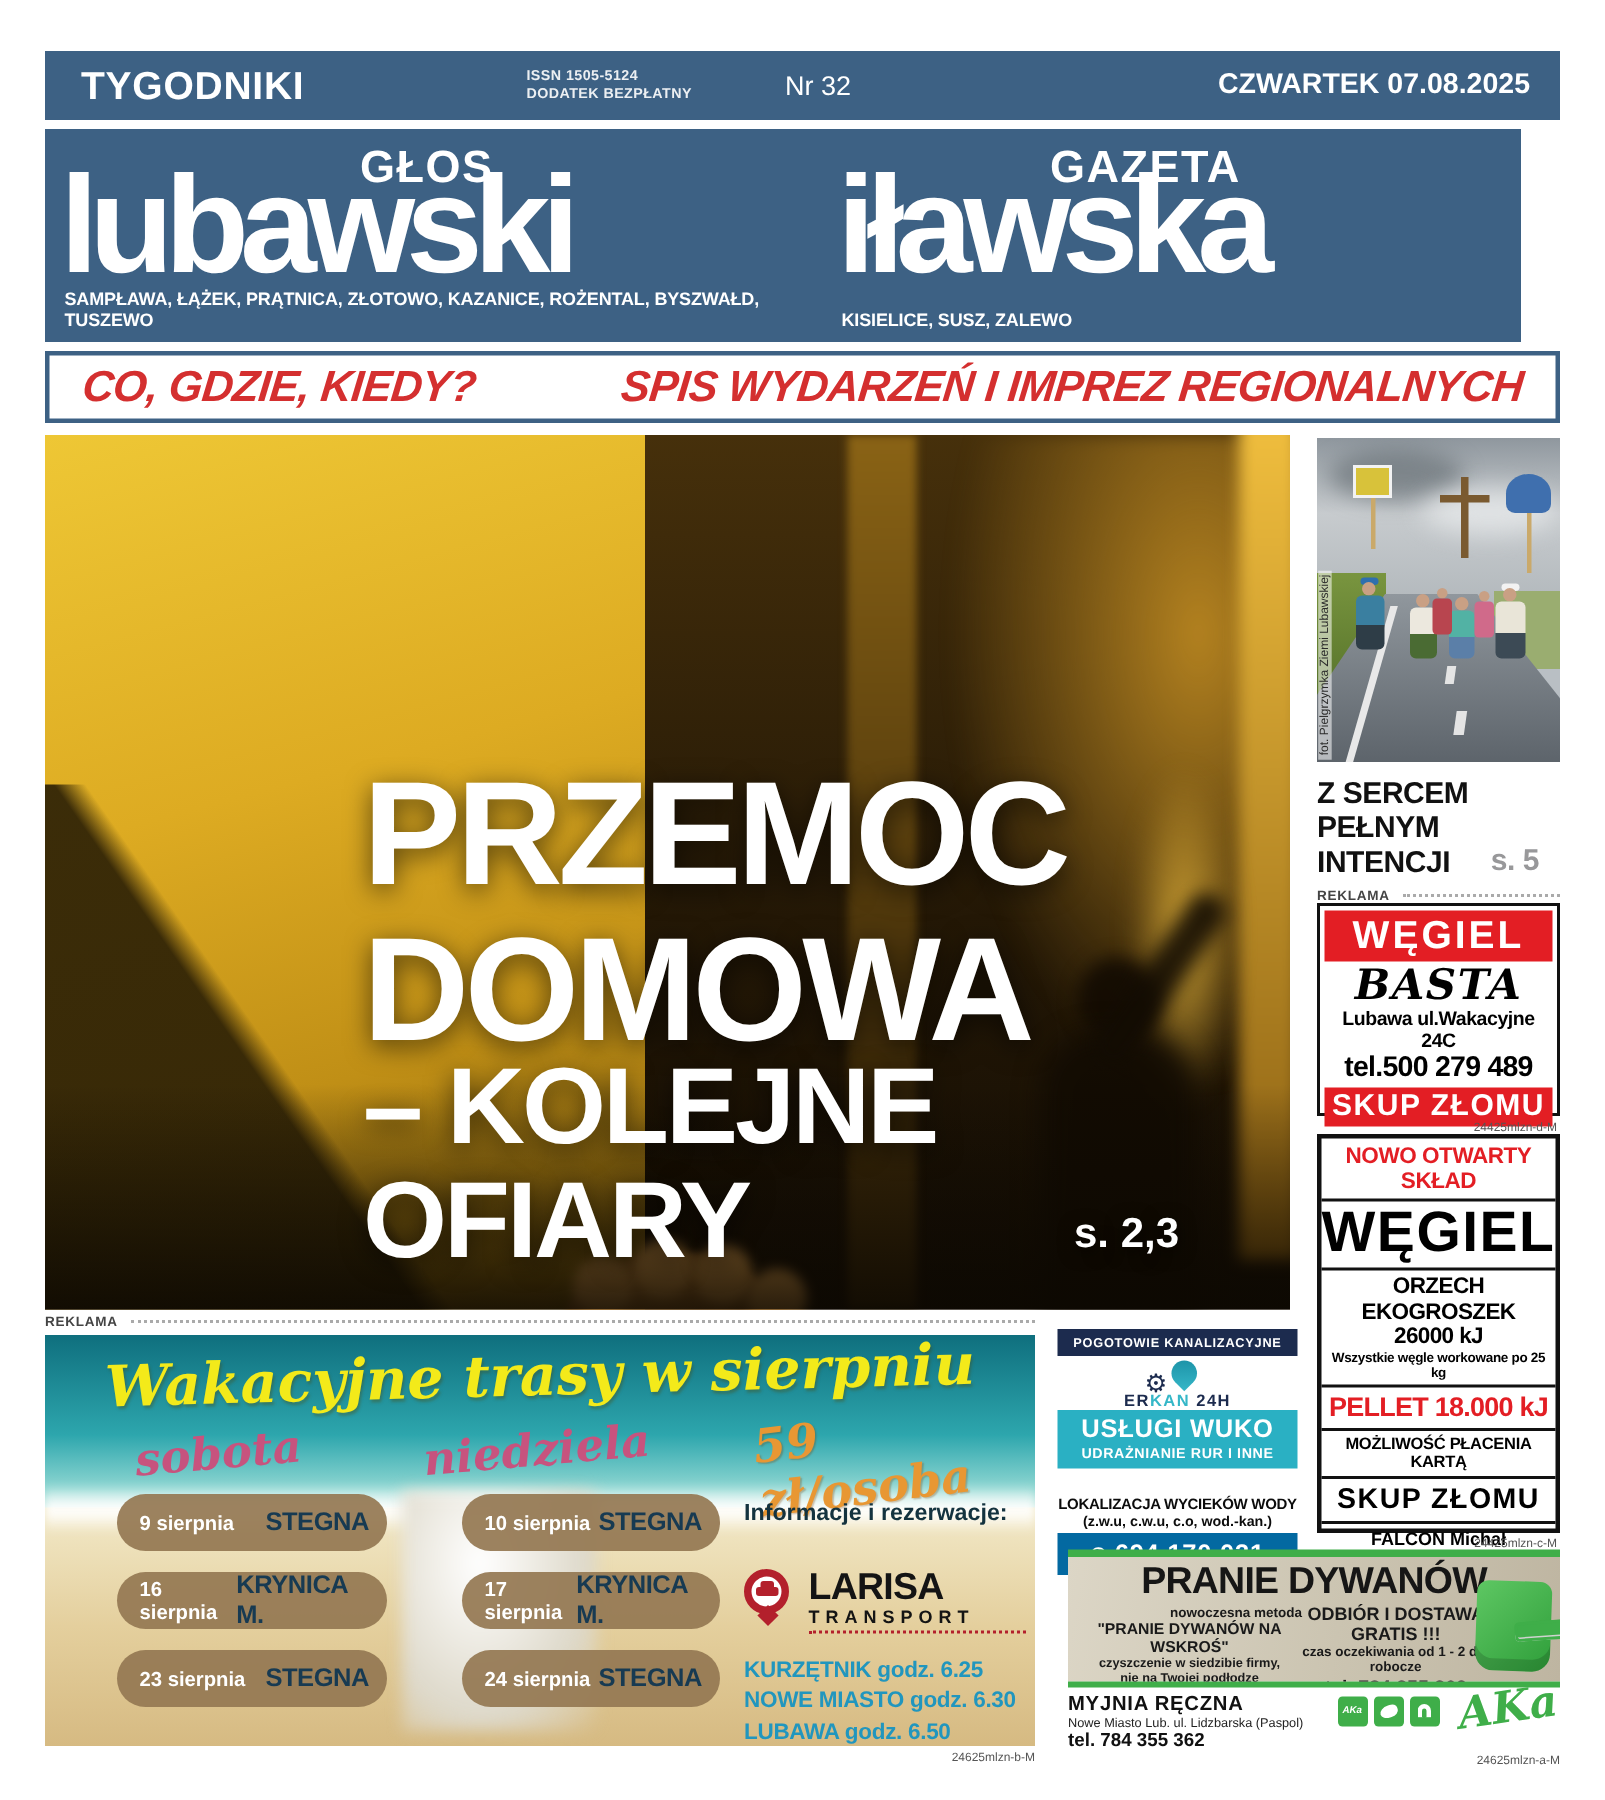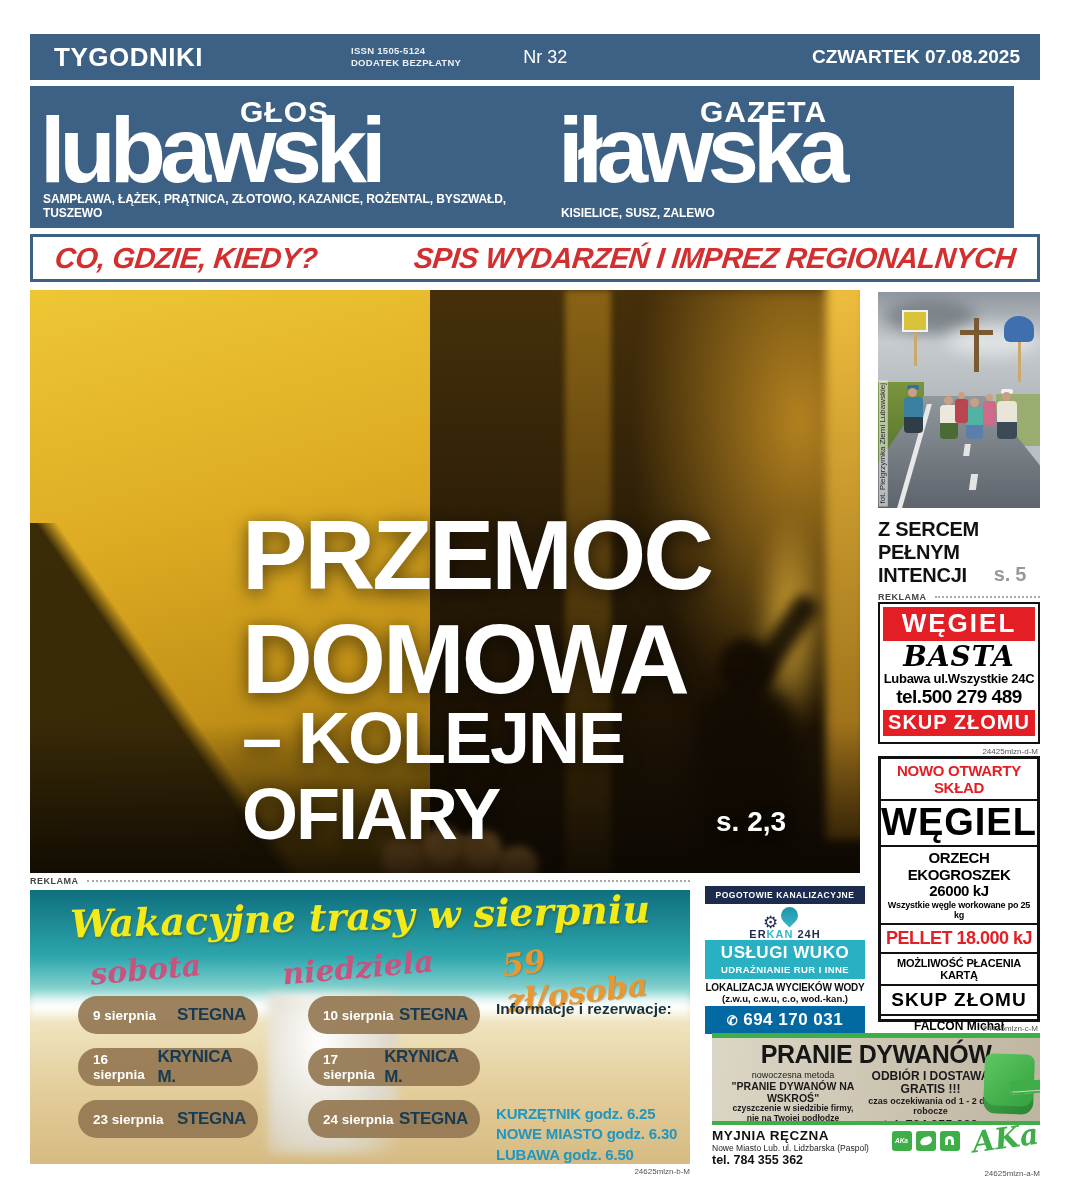--- a/index.html
+++ b/index.html
@@ -152,34 +152,34 @@
   .erkan { left:705px; top:886px; width:160px; background:#fff; text-align:center; }
   .e-head { background:#1c2b4e; color:#fff; font-size:8.5px; font-weight:bold; letter-spacing:.5px; padding:4px 0; }
   .e-logo { height:36px; position:relative; padding-top:2px; }
   .e-gear { position:absolute; left:58px; top:8px; font-size:17px; color:#1c2b4e; }
   .e-drop { position:absolute; left:76px; top:3px; width:17px; height:17px; background:linear-gradient(135deg,#35b7c8,#1a8ea3); border-radius:0 50% 50% 50%; transform:rotate(-135deg); }
   .e-brand { position:absolute; left:0; right:0; bottom:0; font-size:11px; font-weight:bold; letter-spacing:1px; color:#1c2b4e; }
   .e-brand .kan { color:#35b7c8; }
   .e-teal { background:#2ab0c3; color:#fff; padding:3px 0 4px; }
   .e-wuko { font-size:17px; font-weight:bold; letter-spacing:.5px; }
   .e-sub { font-size:9.5px; font-weight:bold; letter-spacing:.4px; margin-top:1px; }
-  .e-leak { padding:3px 0 2px; color:#0c0c0c; }
+  .e-leak { padding:3px 0 2px; color:#0c0c0c;margin-top:16px; }
   .e-l1 { font-size:10px; font-weight:bold; letter-spacing:-.2px; }
   .e-l2 { font-size:9.5px; font-weight:bold; }
   .e-phone { background:#0369a1; color:#fff; font-size:17px; font-weight:bold; padding:4px 0; letter-spacing:.5px; }
   .e-phone .ic { display:inline-block; font-size:13px; margin-right:5px; }
   .e-code { font-size:8px; color:#555; text-align:right; margin-top:2px; }
 
   
   .pranie { left:712px; top:1033px; width:328px; }
   .p-carpet { height:92px; border-top:5px solid #3fae49; border-bottom:4px solid #3fae49; background:linear-gradient(100deg,#dcd6c6,#cbc4b1 55%,#beb5a1); position:relative; padding:2px 6px; overflow:hidden; }
   .p-title { text-align:center; font-size:25px; font-weight:bold; color:#161616; letter-spacing:-.5px; }
   .p-cols { display:flex; margin-top:1px; }
   .p-colL { width:150px; text-align:center; color:#1a1a1a; }
-  .p-colL .m1 { font-size:9px; font-weight:normal; }
+  .p-colL .m1 { font-size:9px; font-weight:bold;text-align:right; }
   .p-colL .m2 { font-size:10.5px; font-weight:bold; }
   .p-colL .m3 { font-size:8.5px; font-weight:bold; line-height:1.15; }
   .p-colR { width:125px; text-align:center; color:#1a1a1a; }
   .p-colR .d1 { font-size:12px; font-weight:bold; line-height:1.1; }
   .p-colR .dn { font-size:9px; font-weight:bold; }
   .p-colR .dp { font-size:13px; font-weight:bold; margin-top:1px; }
   .sq { position:absolute; right:6px; top:16px; width:50px; height:60px; background:linear-gradient(135deg,#5ec763,#2f9e3a); border-radius:8px 8px 12px 12px; transform:rotate(2deg); box-shadow:inset 0 -8px 0 rgba(0,0,0,.15); }
   .sq-handle { position:absolute; right:-10px; top:26px; width:34px; height:13px; background:#3fae49; border-radius:3px; transform:rotate(-6deg); box-shadow:inset 0 0 0 2px #3fae49, inset 0 -3px 0 #cfd3cf; }
   .p-foot { display:flex; align-items:flex-start; margin-top:3px; }
   .p-foot .co { font-size:13.5px; font-weight:bold; letter-spacing:.5px; color:#111; }
@@ -296,21 +296,21 @@
   </div>
 
   <div class="abs rekl rekl-right">
     <span>REKLAMA</span>
     <span class="dots"></span>
   </div>
 
   <div class="abs wegielAd">
     <div class="band wb-1">WĘGIEL</div>
     <div class="wb-basta">BASTA</div>
-    <div class="wb-addr">Lubawa ul.Wszystkie 24C</div>
+    <div class="wb-addr">Lubawa ul.Wakacyjne 24C</div>
     <div class="wb-tel">tel.500 279 489</div>
     <div class="band wb-2">SKUP ZŁOMU</div>
   </div>
   <div class="adcode" style="left:878px; top:747px; width:160px; text-align:right;">24425mlzn-d-M</div>
 
   <div class="abs skladAd">
     <div class="sec sk-banner">NOWO OTWARTY SKŁAD</div>
     <div class="sec sk-title">WĘGIEL</div>
     <div class="sec">
       <div class="sk-p1a">ORZECH EKOGROSZEK</div>
@@ -362,20 +362,33 @@
     </div>
     <div class="pill p-r3">
       <span class="d">24 sierpnia</span>
       <span class="t">STEGNA</span>
     </div>
 
     <div class="b-info">
       <div class="l1">Informacje i rezerwacje:</div>
     </div>
 
+    <div class="larisa">
+      <div class="pin">
+        <div class="ring"></div>
+        <div class="roof"></div>
+        <div class="car"></div>
+        <div class="tail"></div>
+      </div>
+      <div>
+        <div class="name">LARISA</div>
+        <div class="sub">TRANSPORT</div>
+        <div class="dotline"></div>
+      </div>
+    </div>
 
     <div class="b-times">
       <div>KURZĘTNIK godz. 6.25</div>
       <div>NOWE MIASTO godz. 6.30</div>
       <div>LUBAWA godz. 6.50</div>
     </div>
   </div>
   <div class="adcode" style="left:540px; top:1167px; width:150px; text-align:right;">24625mlzn-b-M</div>
 
   <div class="abs erkan">

